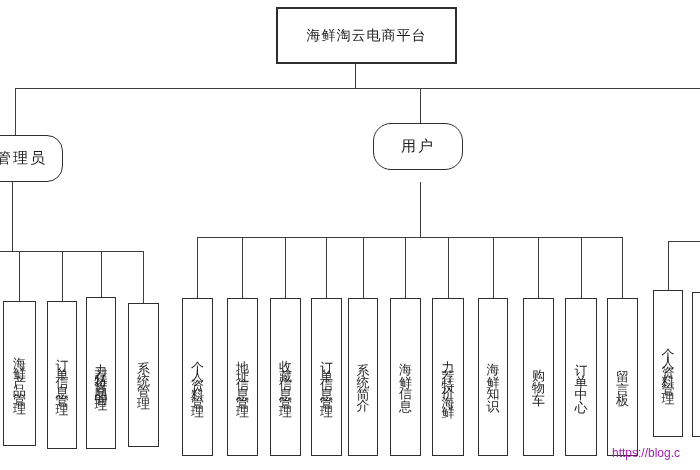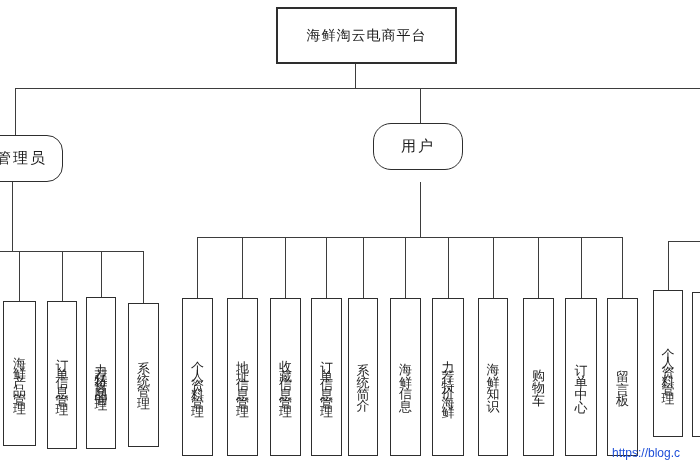--- a/index.html
+++ b/index.html
@@ -53,21 +53,21 @@
   }
   .sp-3 { letter-spacing: 12px; }   
   .sp-6 { letter-spacing: 9px; }    
   .sp-8 { letter-spacing: 5px; }    
   .watermark {
     position: absolute;
     left: 612px;
     top: 446px;
     font-family: "Liberation Sans", "DejaVu Sans", sans-serif;
     font-size: 12px;
-    color: #1d4ed8;
+    color: #a21caf;
     white-space: nowrap;
   }
 </style>
 </head>
 <body>
 
 <div id="stage">
 
   <div class="vline" style="left:355px; top:64px;  height:24px;"></div>
   <div class="hline" style="left:15px;  top:88px;  width:685px;"></div>

